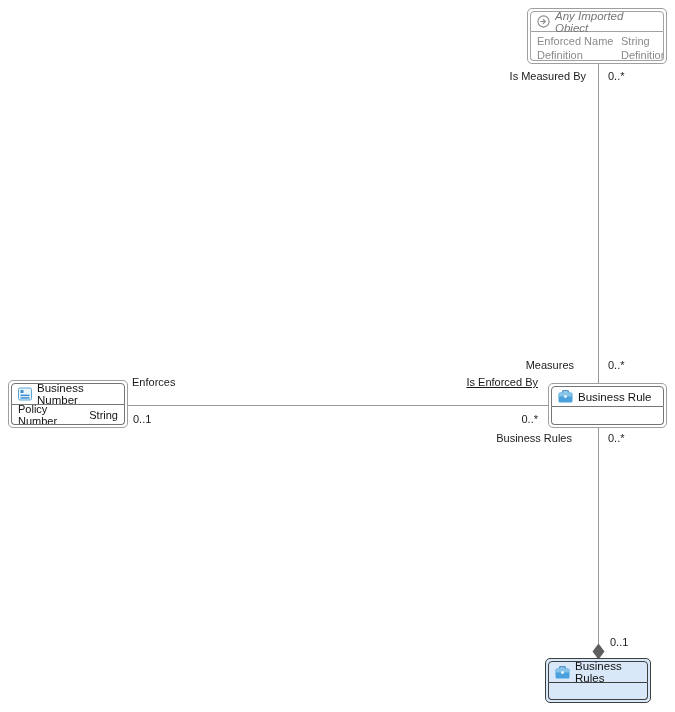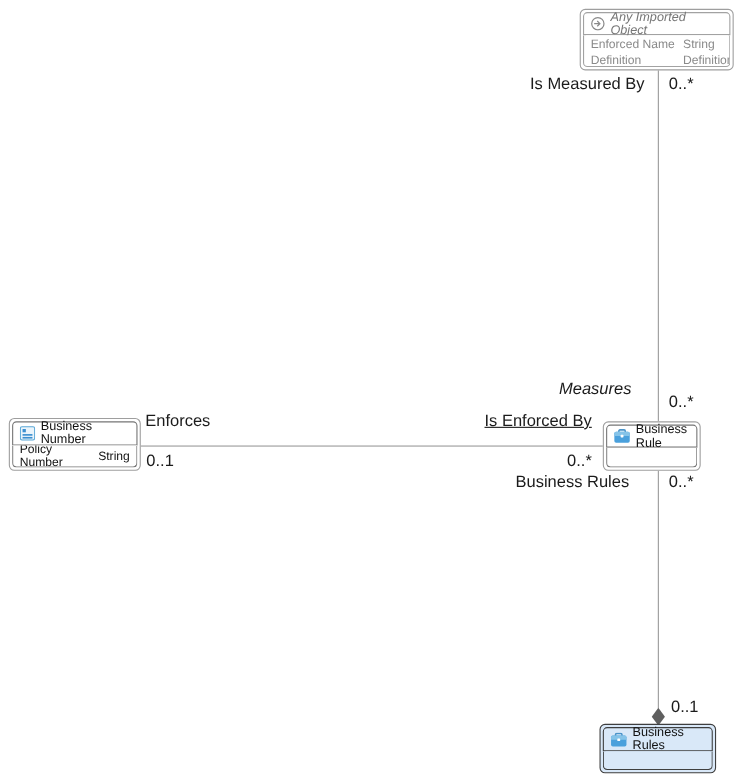--- a/index.html
+++ b/index.html
@@ -17,29 +17,29 @@
   
   .edge-line { position: absolute; background: #9a9a9a; }
   .vline-measures { left: 598px; top: 64px;  width: 1px; height: 319px; }
   .hline-enforces { left: 128px; top: 405px; width: 420px; height: 1px; }
   .vline-agg      { left: 598px; top: 428px; width: 1px; height: 216px; }
   .diamond { position: absolute; left: 592px; top: 643px; width: 13px; height: 17px; }
 
   
   .edge-label, .mult {
     position: absolute;
-    font-size: 15px;
+    font-size: 11px;
     color: #1b1b1b;
     line-height: 13px;
     white-space: nowrap;
   }
   .ra { text-align: right; }
   .lbl-is-measured-by { left: 466px; top: 70px;  width: 120px; }
   .mult-measured-top  { left: 608px; top: 70px; }
-  .lbl-measures       { left: 454px; top: 347px; width: 120px; font-style: italic; }
+  .lbl-measures       { left: 454px; top: 359px; width: 120px; }
   .mult-measures      { left: 608px; top: 359px; }
   .lbl-enforces       { left: 132px; top: 376px; text-align: center; }
   .mult-enforces      { left: 133px; top: 413px; }
   .lbl-is-enforced-by { left: 418px; top: 376px; width: 120px; text-decoration: underline; }
   .mult-is-enforced   { left: 418px; top: 413px; width: 120px; }
   .lbl-business-rules { left: 452px; top: 432px; width: 120px; }
   .mult-br-top        { left: 608px; top: 432px; }
   .mult-agg-bottom    { left: 610px; top: 636px; }
 
   
@@ -78,21 +78,21 @@
 
   .node-aio { left: 527px; top: 8px; width: 140px; height: 56px; }
   .node-aio .compartment-title { height: 21px; border-color: #a2a2a2; font-style: italic; color: #767676; }
   .node-aio .compartment-attrs { border-color: #a2a2a2; color: #8a8a8a; }
   .attr-grid { display: grid; grid-template-columns: 84px 1fr; line-height: 14px; }
 
   .node-bp { left: 8px; top: 380px; width: 120px; height: 48px; }
   .node-bp .compartment-title { height: 22px; }
   .node-bp .compartment-attrs { display: flex; align-items: center; gap: 16px; }
 
-  .node-br { left: 548px; top: 383px; width: 89px; height: 45px; }
+  .node-br { left: 548px; top: 383px; width: 119px; height: 45px; }
   .node-br .compartment-title { height: 21px; }
 
   .node-brs { left: 545px; top: 658px; width: 106px; height: 45px; }
   .node-brs { background: #d9e8f8; border-color: #3f3f3f; }
   .node-brs .compartment-title,
   .node-brs .compartment-attrs { background: #d9e8f8; border-color: #3f3f3f; }
   .node-brs .compartment-title { height: 22px; }
 
   .icon { flex: 0 0 auto; display: inline-flex; }
 </style>

